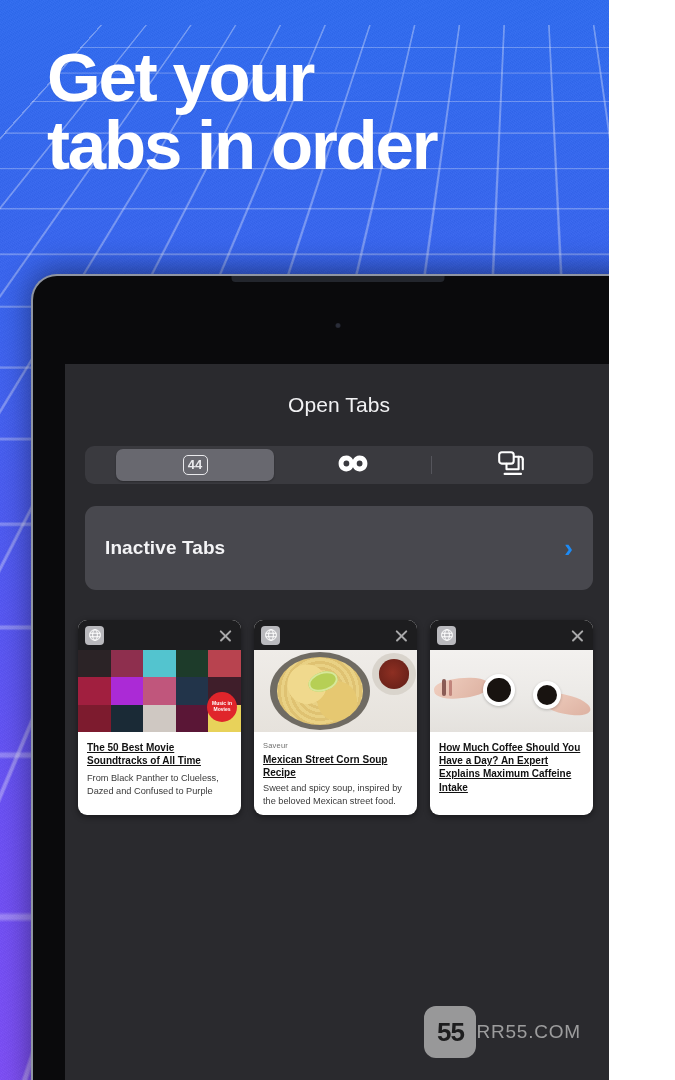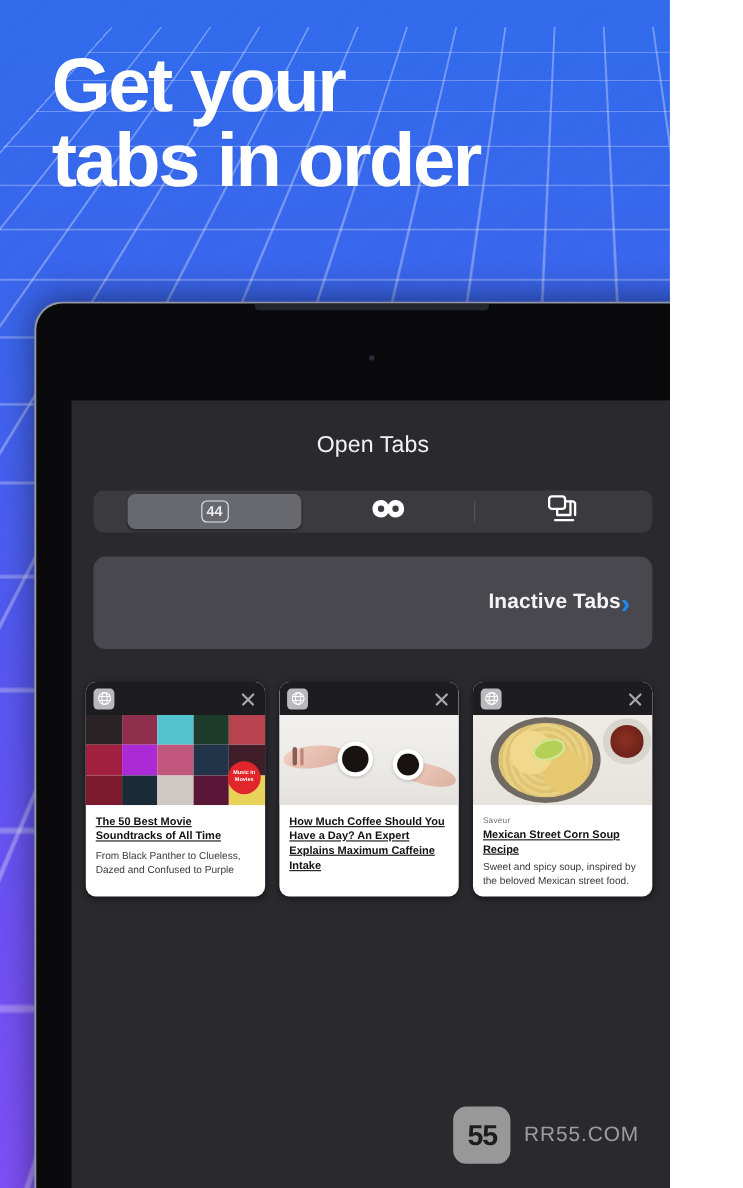--- a/index.html
+++ b/index.html
@@ -124,21 +124,21 @@
     color: #e9e9ec;
     font-size: 13px;
     font-weight: bold;
     line-height: 1;
     padding: 2px 4px 3px;
     min-width: 25px;
     text-align: center;
   }
 
   
-  .inactive-wrap { padding: 22px 20px 0; text-align: right; }
+  .inactive-wrap { padding: 22px 20px 0; }
   .inactive-row {
     height: 84px;
     background: #48484e;
     border-radius: 11px;
     display: flex; align-items: center;
     padding: 0 20px;
   }
   .inactive-label {
     flex: 1;
     color: #f4f4f6;
@@ -304,21 +304,21 @@
   .card-desc {
     color: #3a3a3a;
     font-size: 9.2px;
     line-height: 1.33;
   }
   .card-title.tight { margin-bottom: 3px; }
 
   
   .watermark {
     position: absolute; right: 28px; bottom: 22px;
-    display: flex; align-items: center; gap: 12px;
+    display: flex; align-items: center; gap: 0;
     opacity: .78;
   }
   .wm-logo {
     width: 52px; height: 52px; border-radius: 12px;
     background: #b8b8b8;
     display: flex; align-items: center; justify-content: center;
     color: #1a1a1a; font-size: 26px; font-weight: bold;
     letter-spacing: -1px;
   }
   .wm-text { line-height: 1.05; }
@@ -423,57 +423,57 @@
             <span class="favicon">
               <svg viewBox="0 0 24 24" fill="none" stroke="#ffffff" stroke-width="1.7">
                 <circle cx="12" cy="12" r="9.2"></circle>
                 <ellipse cx="12" cy="12" rx="4" ry="9.2"></ellipse>
                 <path d="M2.9 9h18.2M2.9 15h18.2"></path>
               </svg>
             </span>
             <span class="card-close"></span>
           </div>
           <div class="card-thumb">
-            <div class="thumb-coffee">
-              <span class="hand hand-l"></span>
-              <span class="band"></span>
-              <span class="band2"></span>
-              <span class="hand hand-r"></span>
-              <span class="cup cup-a"></span>
-              <span class="cup cup-b"></span>
+            <div class="thumb-soup">
+              <span class="side-dish"></span>
+              <span class="bowl"></span>
+              <span class="lime"></span>
             </div>
           </div>
           <div class="card-text">
-            <div class="card-title">How Much Coffee Should You Have a Day? An Expert Explains Maximum Caffeine Intake</div>
-            <div class="card-desc"></div>
+            <div class="card-source">Saveur</div>
+            <div class="card-title tight">Mexican Street Corn Soup Recipe</div>
+            <div class="card-desc">Sweet and spicy soup, inspired by the beloved Mexican street food.</div>
           </div>
         </div>
 
         <div class="card">
           <div class="card-bar">
             <span class="favicon">
               <svg viewBox="0 0 24 24" fill="none" stroke="#ffffff" stroke-width="1.7">
                 <circle cx="12" cy="12" r="9.2"></circle>
                 <ellipse cx="12" cy="12" rx="4" ry="9.2"></ellipse>
                 <path d="M2.9 9h18.2M2.9 15h18.2"></path>
               </svg>
             </span>
             <span class="card-close"></span>
           </div>
           <div class="card-thumb">
-            <div class="thumb-soup">
-              <span class="side-dish"></span>
-              <span class="bowl"></span>
-              <span class="lime"></span>
+            <div class="thumb-coffee">
+              <span class="hand hand-l"></span>
+              <span class="band"></span>
+              <span class="band2"></span>
+              <span class="hand hand-r"></span>
+              <span class="cup cup-a"></span>
+              <span class="cup cup-b"></span>
             </div>
           </div>
           <div class="card-text">
-            <div class="card-source">Saveur</div>
-            <div class="card-title tight">Mexican Street Corn Soup Recipe</div>
-            <div class="card-desc">Sweet and spicy soup, inspired by the beloved Mexican street food.</div>
+            <div class="card-title">How Much Coffee Should You Have a Day? An Expert Explains Maximum Caffeine Intake</div>
+            <div class="card-desc"></div>
           </div>
         </div>
 
       </div>
     </div>
   </div>
 
   <div class="watermark">
     <div class="wm-logo">55</div>
     <div class="wm-text">

